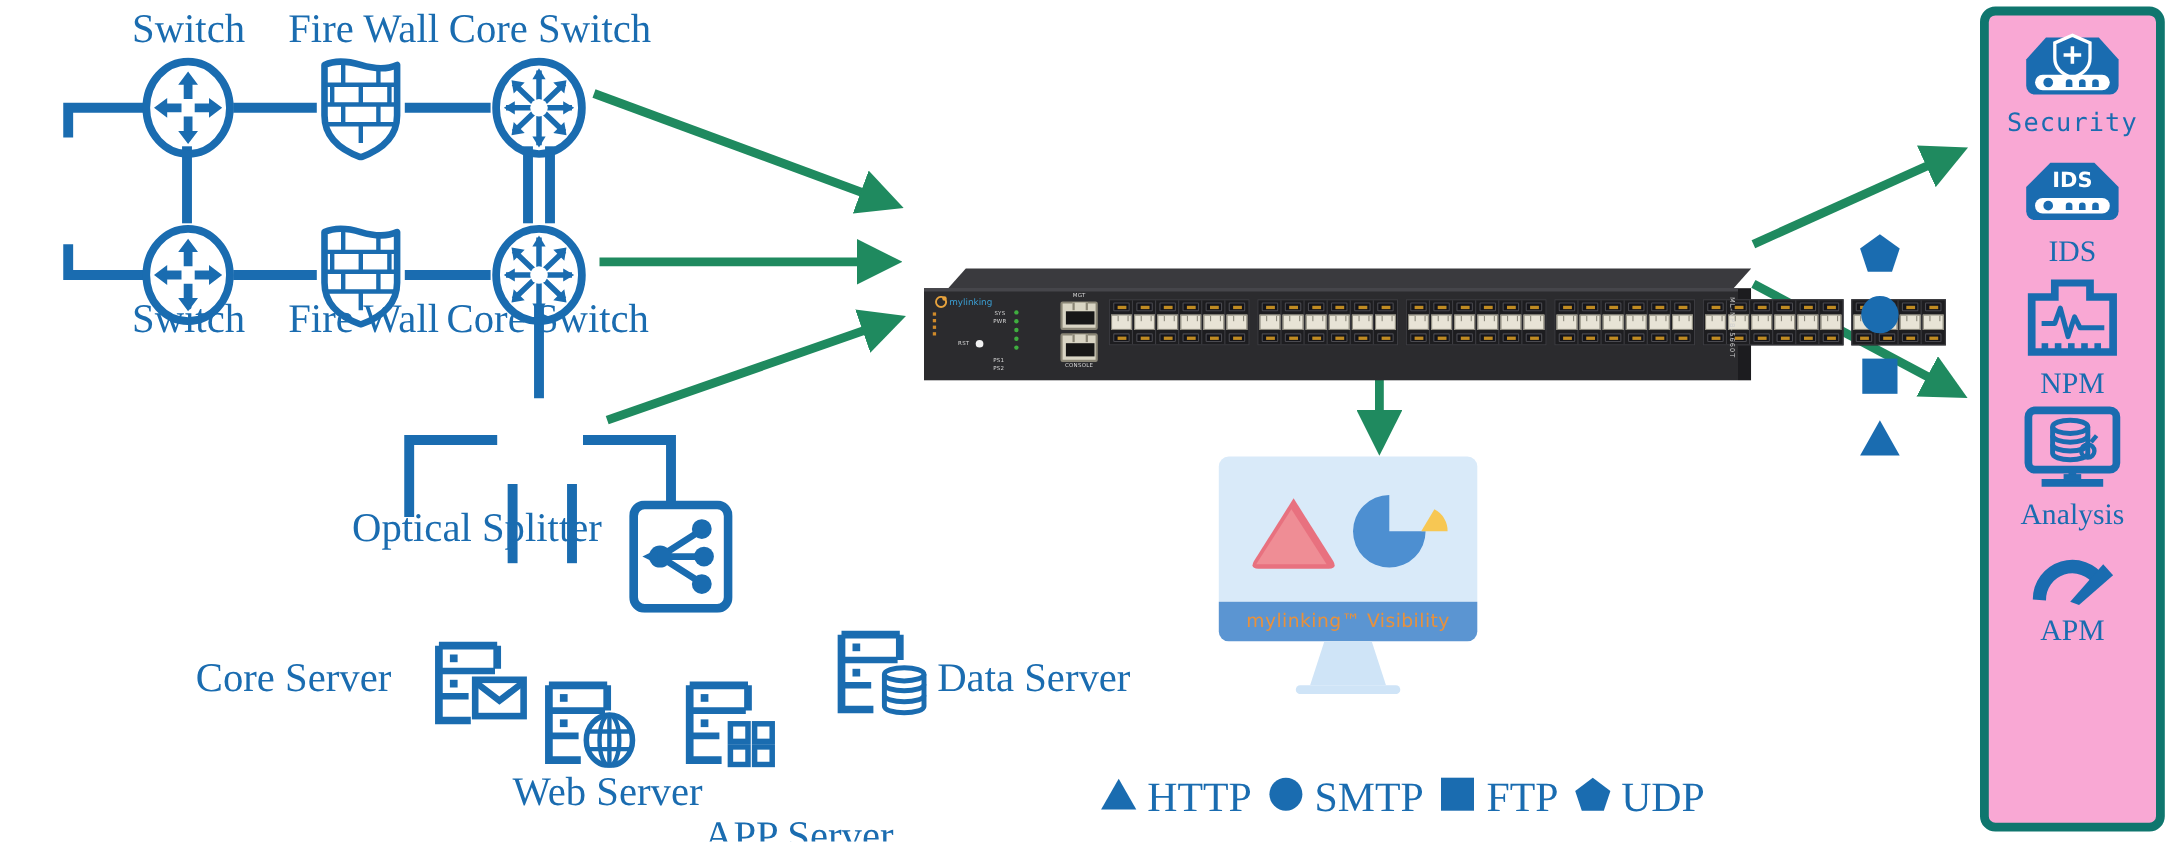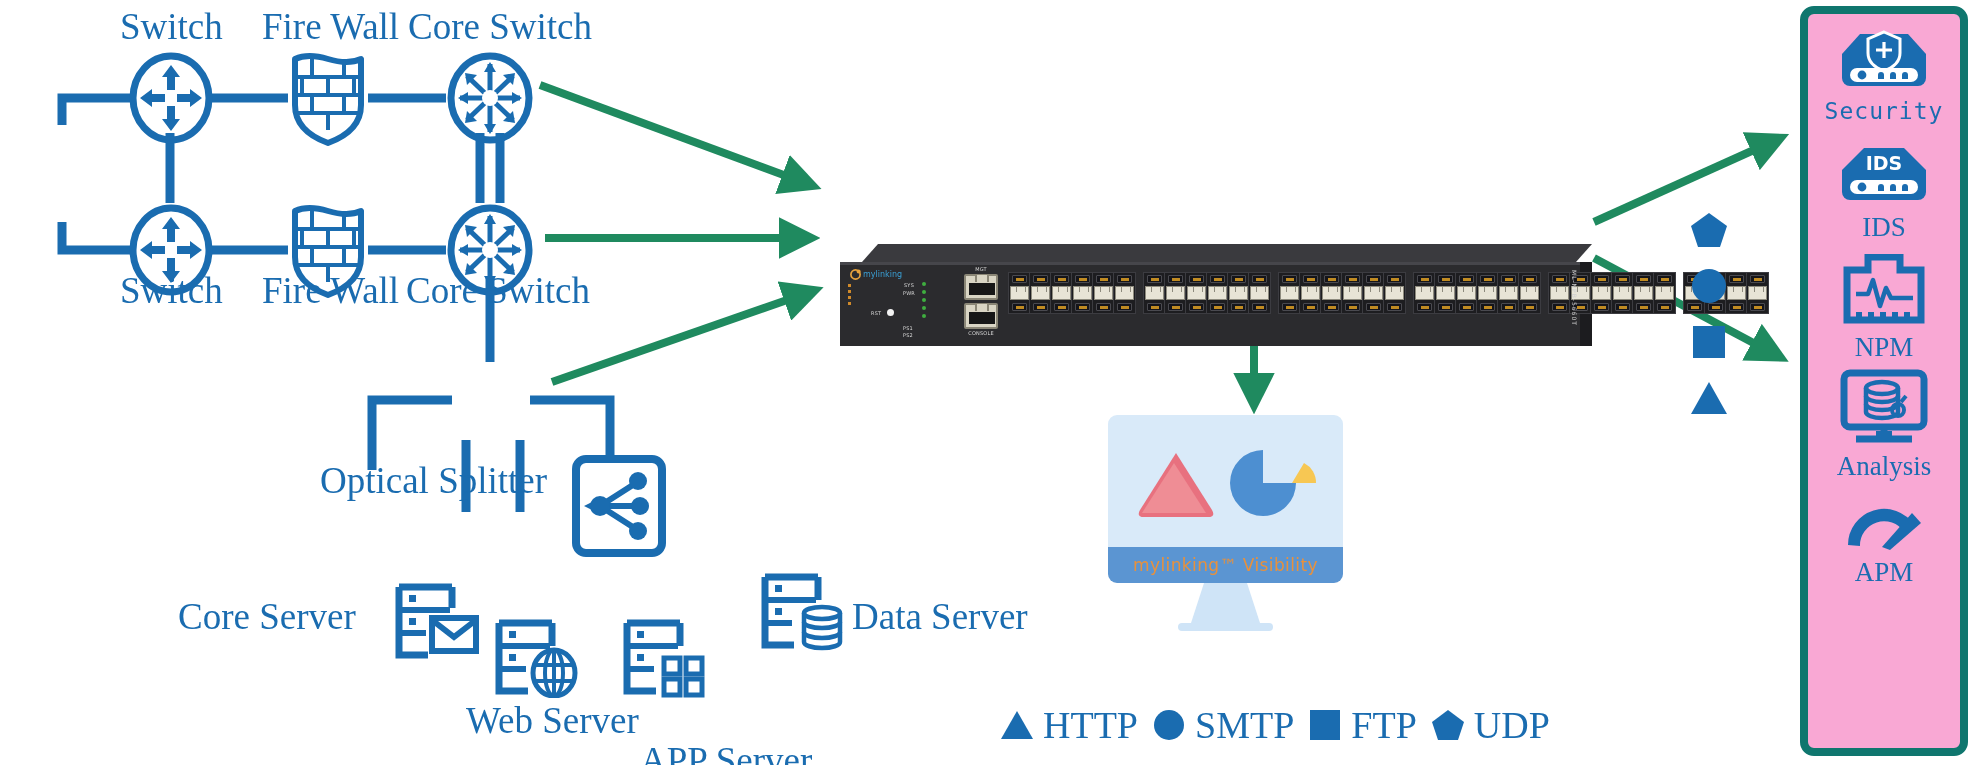--- a/index.html
+++ b/index.html
@@ -30,21 +30,21 @@
     border-radius:9px 9px 0 0;
   }
   .mon-bar {
     width:235px; height:36px; background:#5b95d2;
     border-radius:0 0 9px 9px; display:flex; align-items:center; justify-content:center;
   }
   .mon-bar span {
     color:#e8913c; font-family:"DejaVu Sans", sans-serif; font-size:17px; letter-spacing:.4px;
   }
   .legend { position:absolute; display:flex; align-items:center; gap:14px; }
-  .legend-item { display:flex; align-items:center; gap:9px; }
+  .legend-item { display:flex; gap:9px; }
   .legend-item .txt {
     color:#1a6cb0; font-family:"Liberation Serif", serif; font-size:38px; line-height:1;
   }
   
   .appliance { position:absolute; }
   .ports-strip { position:absolute; display:flex; }
   .port-grp { display:flex; background:#1d1d20; border:1px solid #3c3c41; }
   .port-cell { width:21px; height:40px; display:flex; flex-direction:column; justify-content:space-between; align-items:center; padding:2px 0; border-right:1px solid #3c3c41; }
   .port-cell:last-child { border-right:none; }
   .sfp { width:15px; height:8px; background:#15151a; border:1px solid #4a4a50; border-radius:1px; position:relative; }

